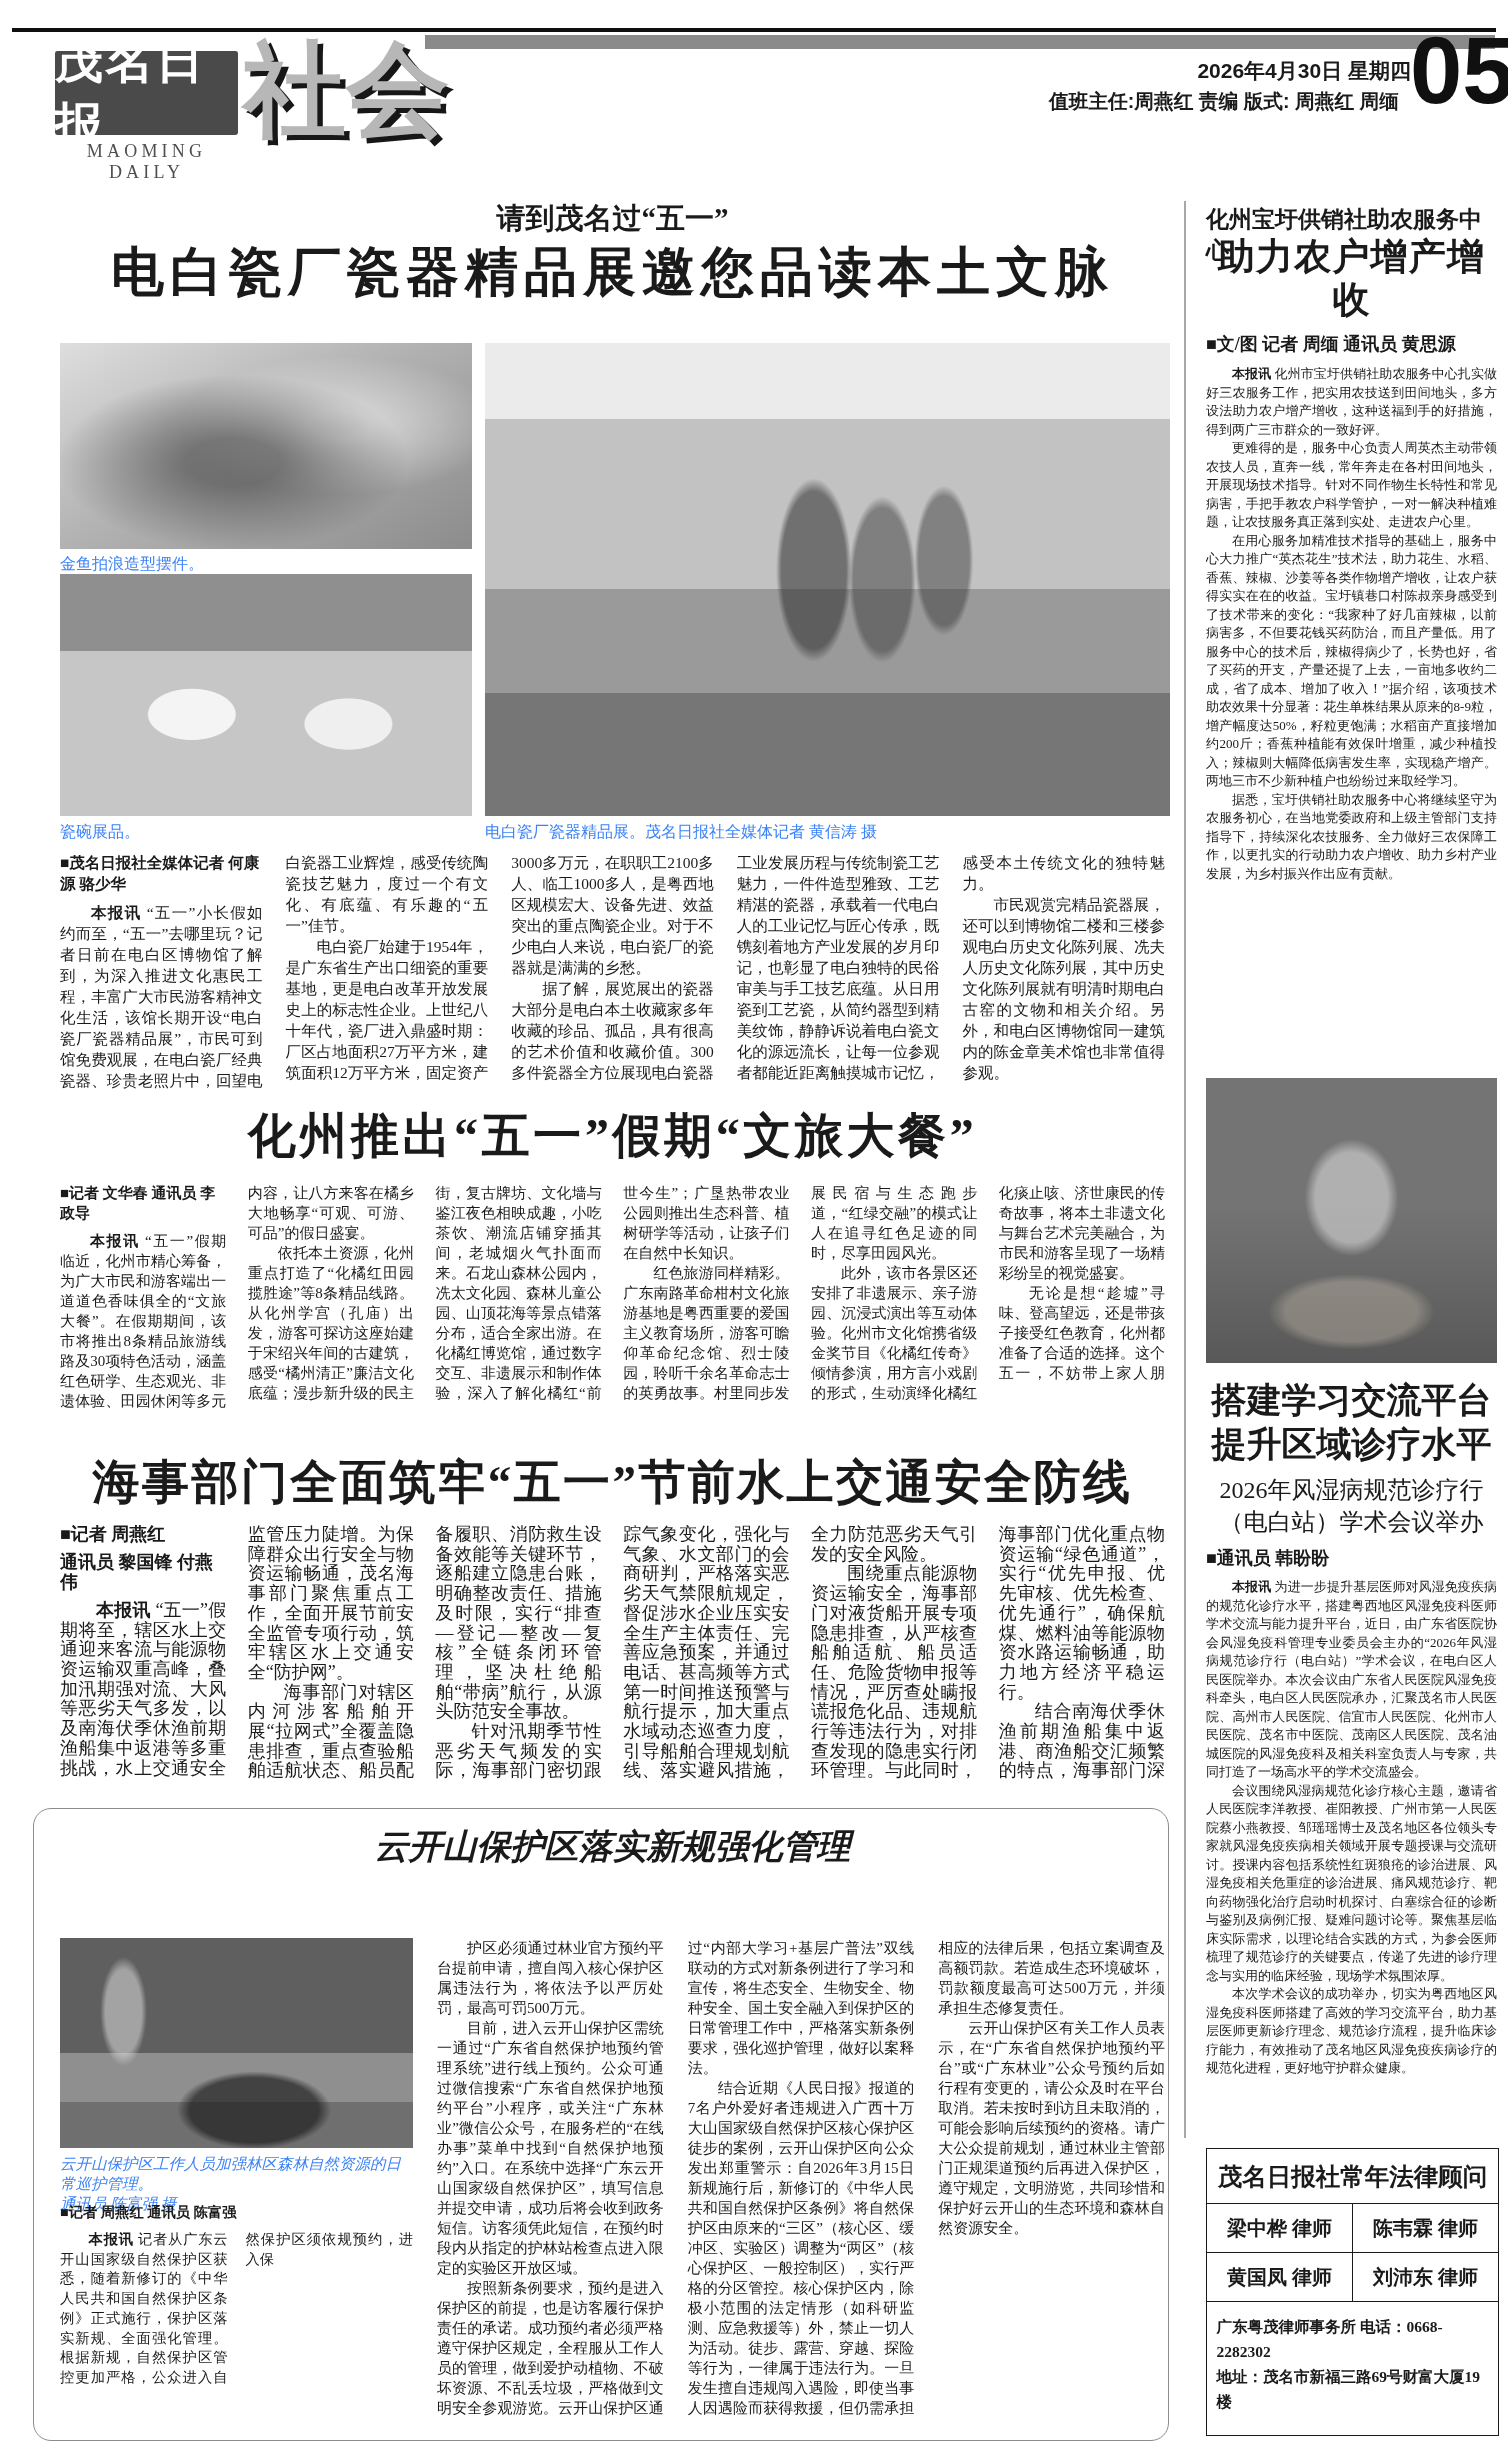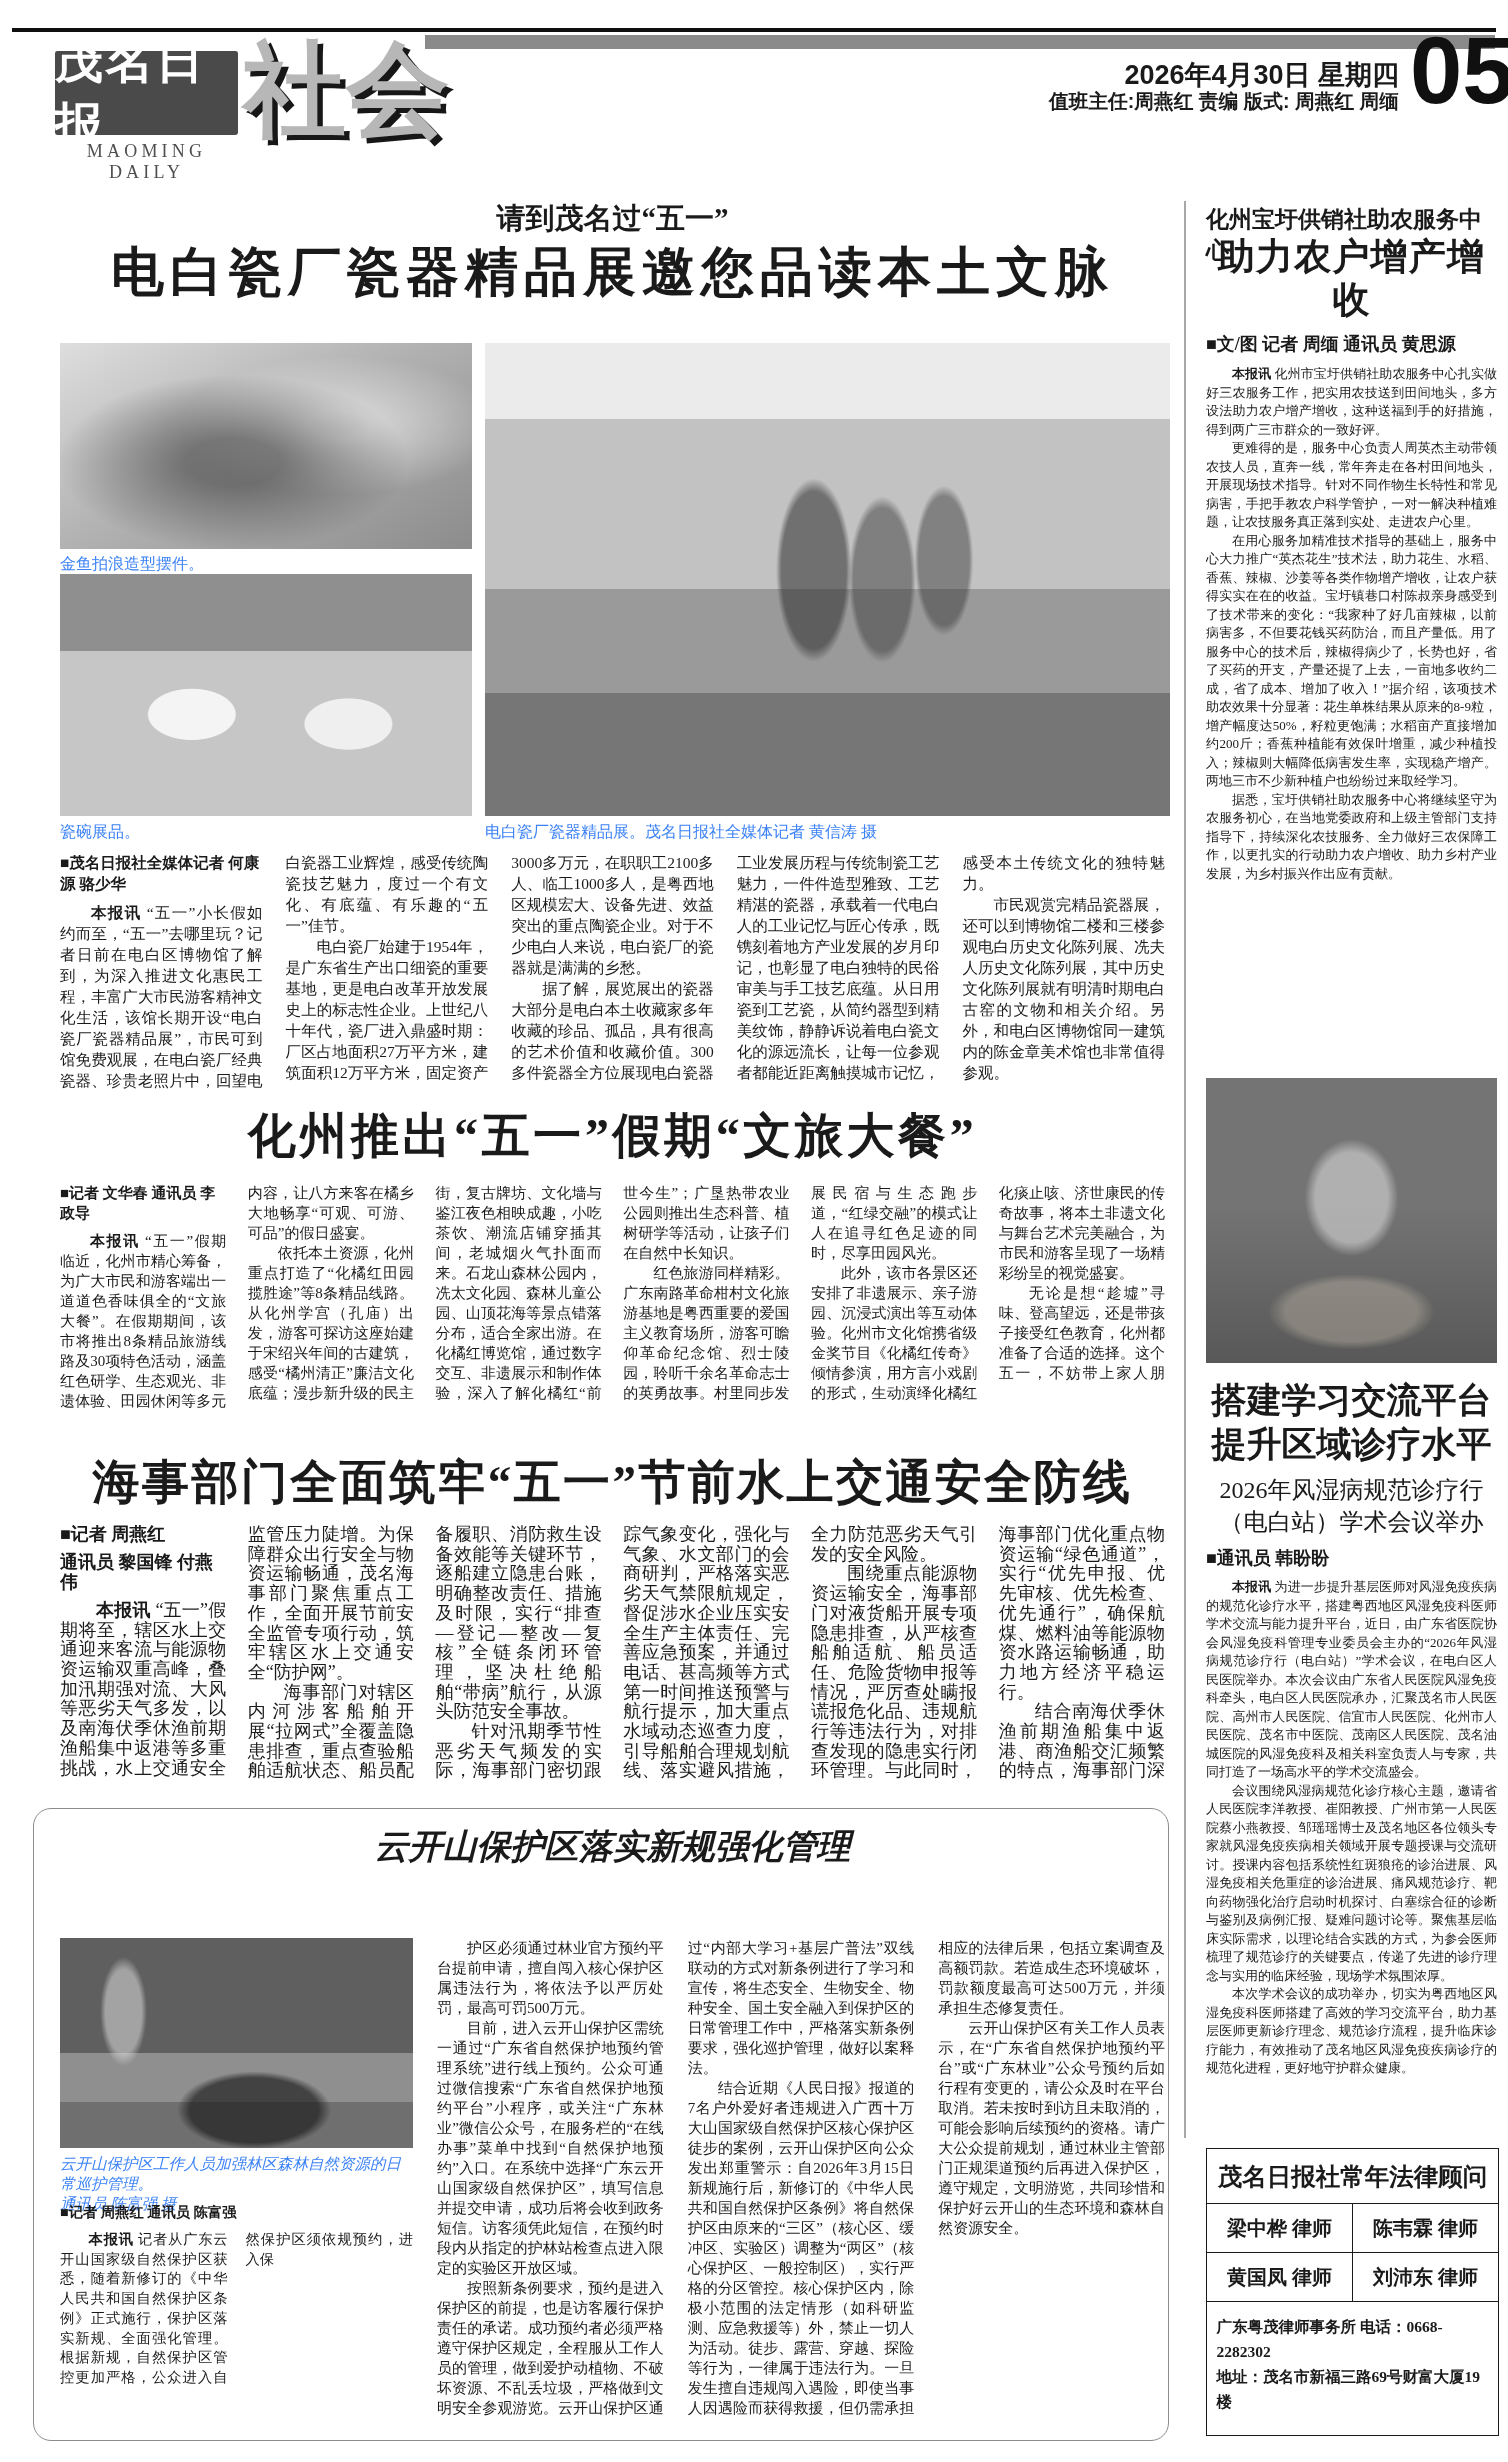--- a/index.html
+++ b/index.html
@@ -13,21 +13,21 @@
                 display:flex;align-items:center;justify-content:center;}
   .masthead-box span{color:#ffffff;font-size:48px;font-weight:bold;letter-spacing:2.4px;
                      font-family:"Liberation Serif",serif;}
   .masthead-en{left:55px;top:141px;width:183px;text-align:center;font-size:18px;color:#4f4f4f;
                letter-spacing:4.2px;font-family:"Liberation Serif",serif;}
   .section-title{left:243px;top:38px;font-size:103px;font-weight:bold;line-height:1;
                  font-family:"Liberation Sans","DejaVu Sans",sans-serif;color:#b7b7b7;
                  text-shadow:5.4px 5.4px 0 #171717;}
   .page-number{left:1410px;top:24px;width:90px;font-size:94px;font-weight:bold;line-height:1;
                font-family:"Liberation Sans",sans-serif;color:#101010;}
-  .date-line{right:109px;top:57px;font-size:27px;font-weight:bold;
+  .date-line{right:97px;top:57px;font-size:21px;font-weight:bold;
              font-family:"Liberation Sans",sans-serif;}
   .staff-line{right:109px;top:88px;font-size:19.7px;font-weight:bold;
               font-family:"Liberation Sans",sans-serif;}
   
   .kicker{font-weight:bold;text-align:center;}
   .headline{font-weight:bold;text-align:center;line-height:1.15;}
   .byline{font-weight:bold;}
   .cols p{margin:0;text-indent:2em;text-align:justify;}
   .cols .byline{text-indent:0;margin-bottom:8.4px;}
   .caption{text-align:left;font-size:16px;color:#3b82f6;}

